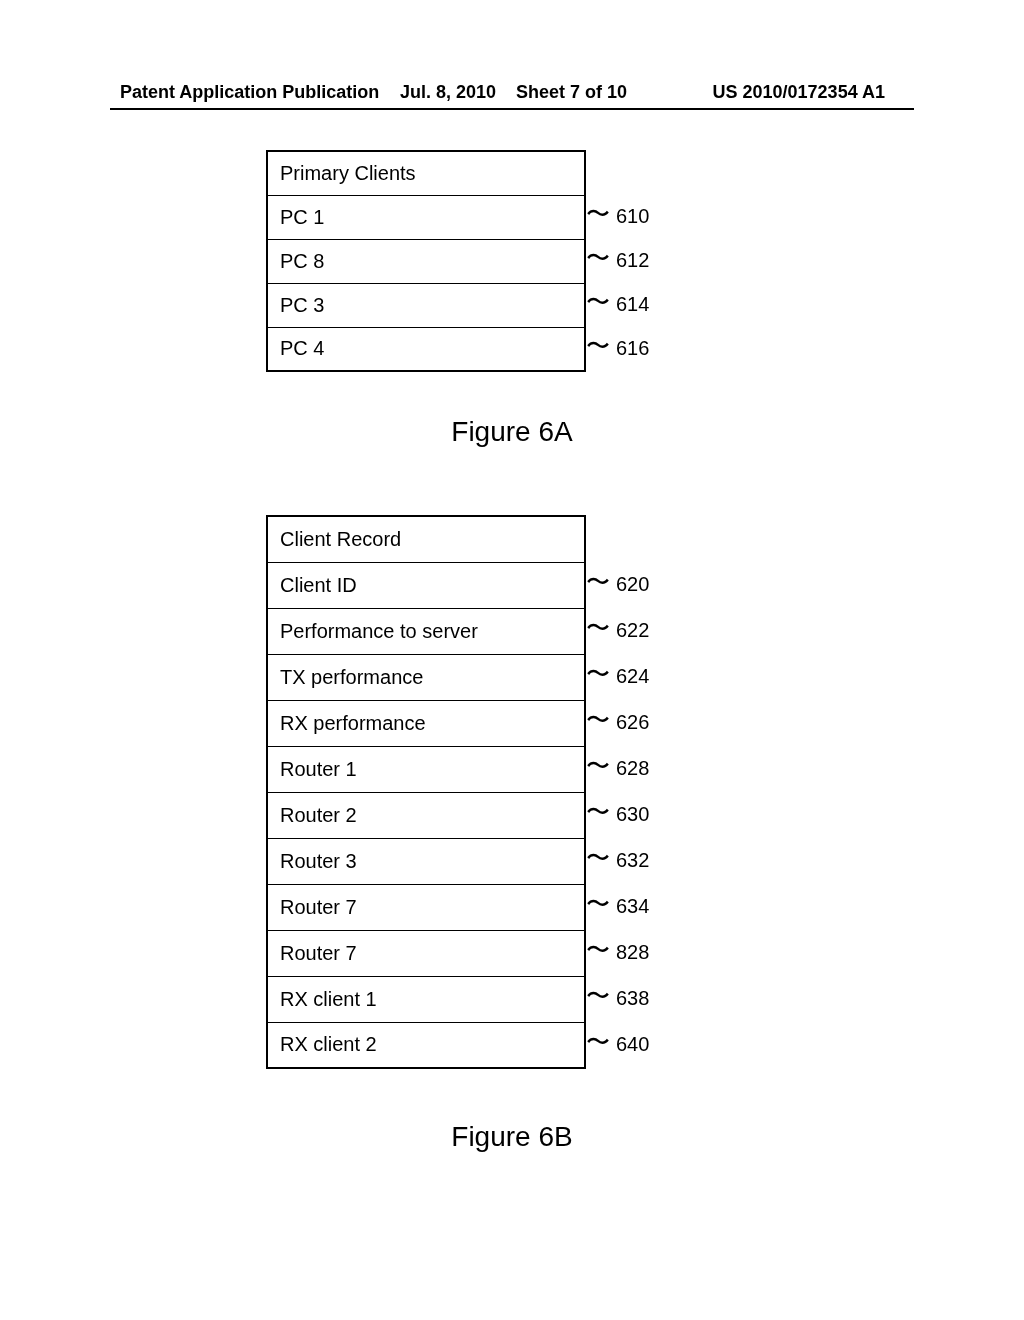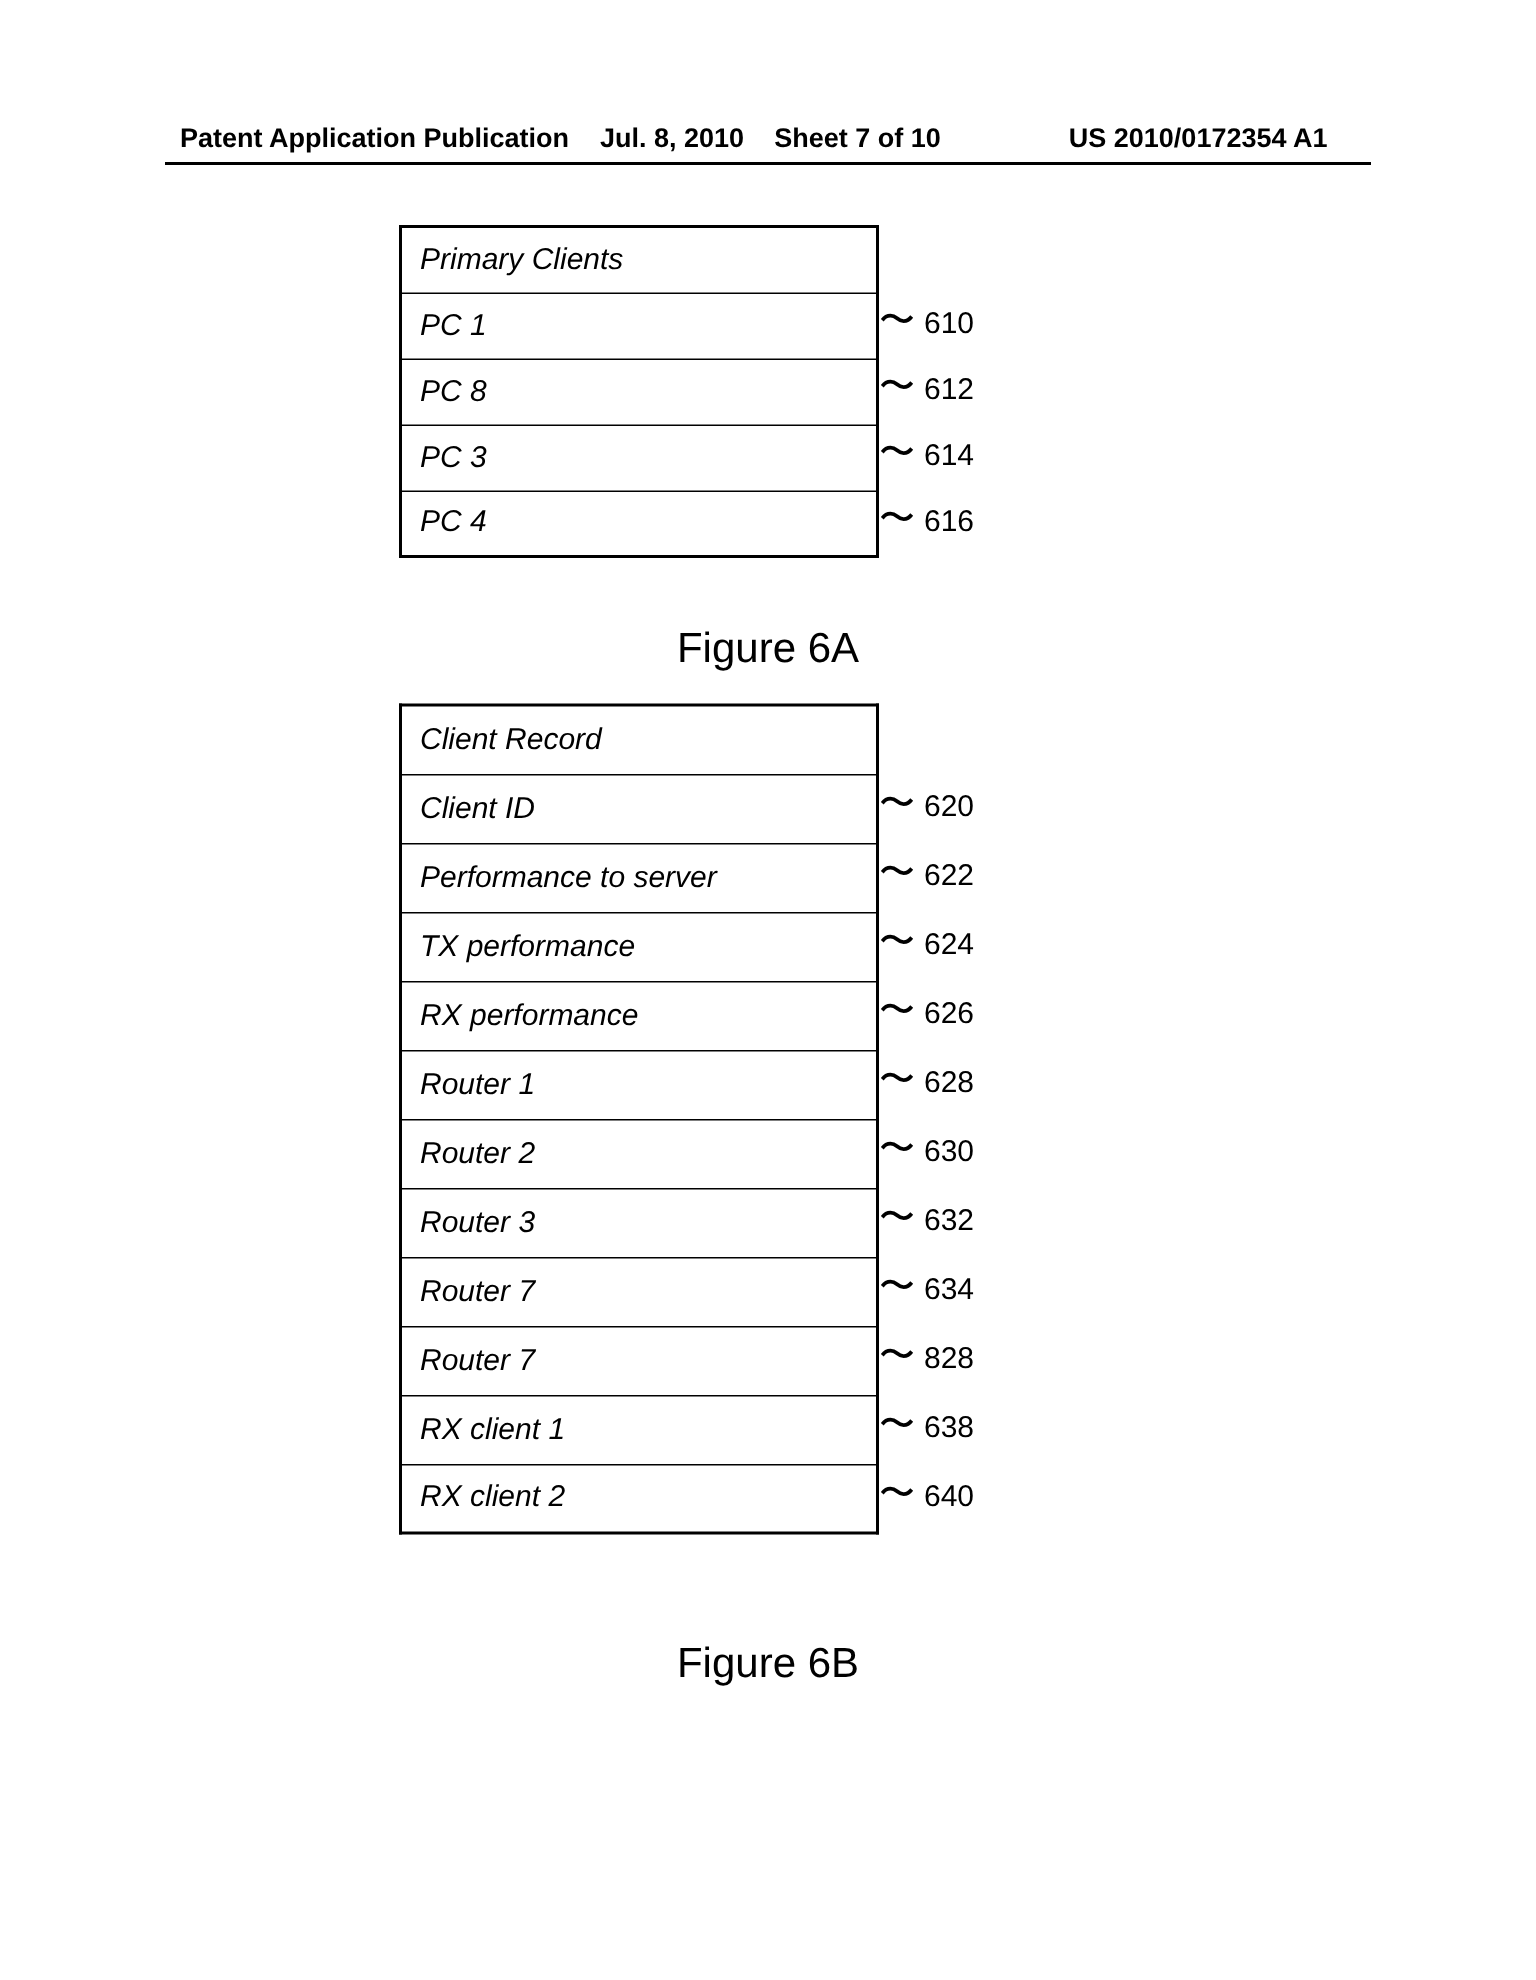--- a/index.html
+++ b/index.html
@@ -29,32 +29,31 @@
     right: 110px;
     border-top: 2px solid #000;
   }
 
   .figgroup {
     position: absolute;
     left: 0;
     width: 100%;
   }
   .figgroup.a { top: 150px; }
-  .figgroup.b { top: 469px; }
+  .figgroup.b { top: 515px; }
 
   .table-wrap {
     position: relative;
     margin-left: 266px;
   }
   .tbl {
     border: 2px solid #000;
     border-collapse: collapse;
     width: 320px;
     font-size: 20px;
-    font-style: italic;
   }
   .tbl td {
     border-top: 1px solid #000;
     padding: 8px 12px;
     height: 44px;
     vertical-align: middle;
   }
   .tbl tr:first-child td { border-top: none; }
 
   .refcol {
@@ -71,21 +70,21 @@
   }
   
   .tilde { font-size: 24px; line-height: 1; margin-right: 4px; position: relative; top: -2px; }
 
   .fig-caption {
     text-align: center;
     font-size: 28px;
     margin-top: 44px;
     width: 100%;
   }
-  .figgroup.b .fig-caption { margin-top: 70px; }
+  .figgroup.b .fig-caption { margin-top: 52px; }
 
   
   .tbl.b td { padding: 9px 12px; height: 46px; }
   .refcol.b .ref { height: 46px; }
 </style>
 </head>
 <body>
 
 <div class="header">
   <span class="left">Patent Application Publication</span>

